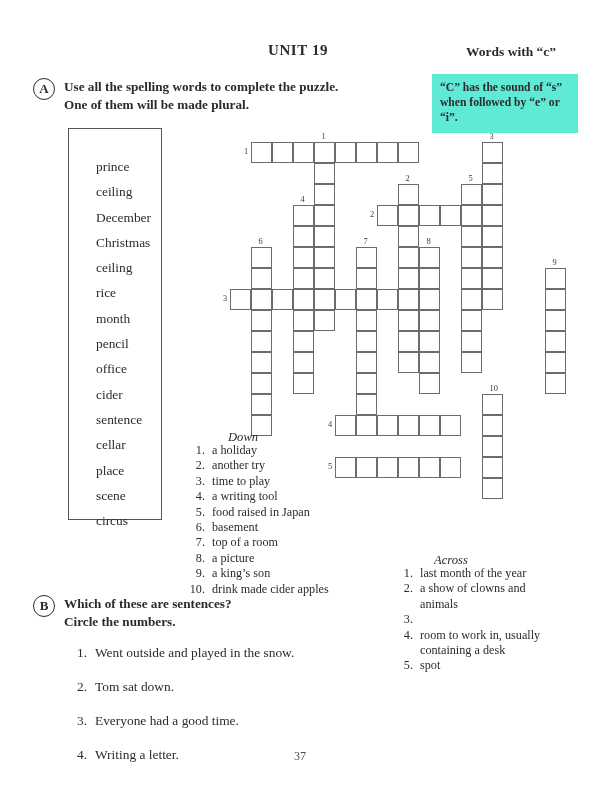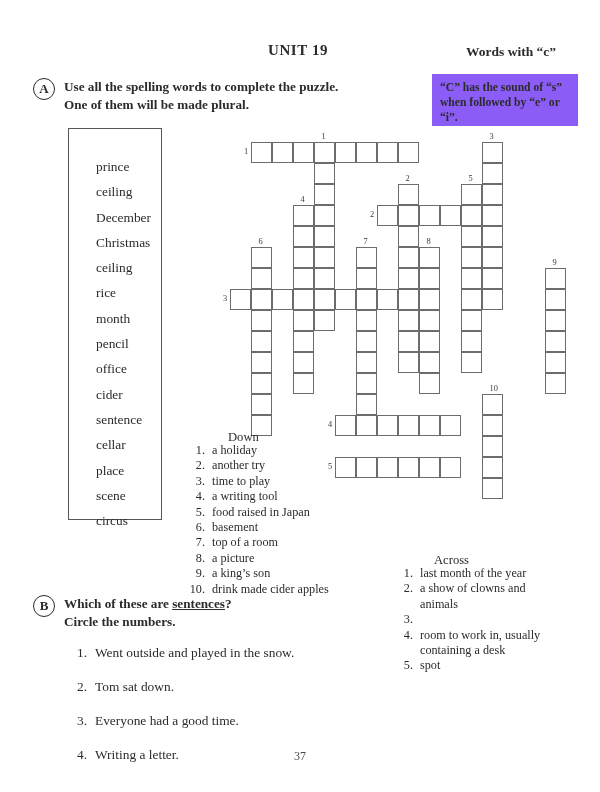--- a/index.html
+++ b/index.html
@@ -55,29 +55,29 @@
 
   .sec-instr {
     position: absolute;
     font-weight: bold;
     font-size: 13.2px;
     line-height: 18px;
   }
   #instrA { left: 64px; top: 78px; width: 370px; }
   #instrB { left: 64px; top: 595px; width: 360px; }
 
-  .u-line { text-decoration: underline; }
+  .u-line { }
 
   
   .rulebox {
     position: absolute;
     left: 432px; top: 74px;
     width: 130px;
-    padding: 6px 8px 1px 8px;
-    background: #8b5cf6;
+    padding: 6px 8px 8px 8px;
+    background: #5eead4;
     font-weight: bold;
     font-size: 11.6px;
     line-height: 15px;
   }
 
   
   .wordbox {
     position: absolute;
     left: 68px; top: 128px;
     width: 92px; height: 390px;
@@ -112,20 +112,21 @@
     position: absolute;
     font-size: 8.4px;
     color: #3a3a3a;
     font-family: "Liberation Serif", serif;
   }
 
   
   .cluehead {
     position: absolute;
     font-size: 12.6px;
+    font-style: italic;
   }
   .cluelist {
     position: absolute;
     font-size: 12.2px;
     line-height: 15.4px;
   }
   .clue-row {
     display: flex;
   }
   .clue-n {

